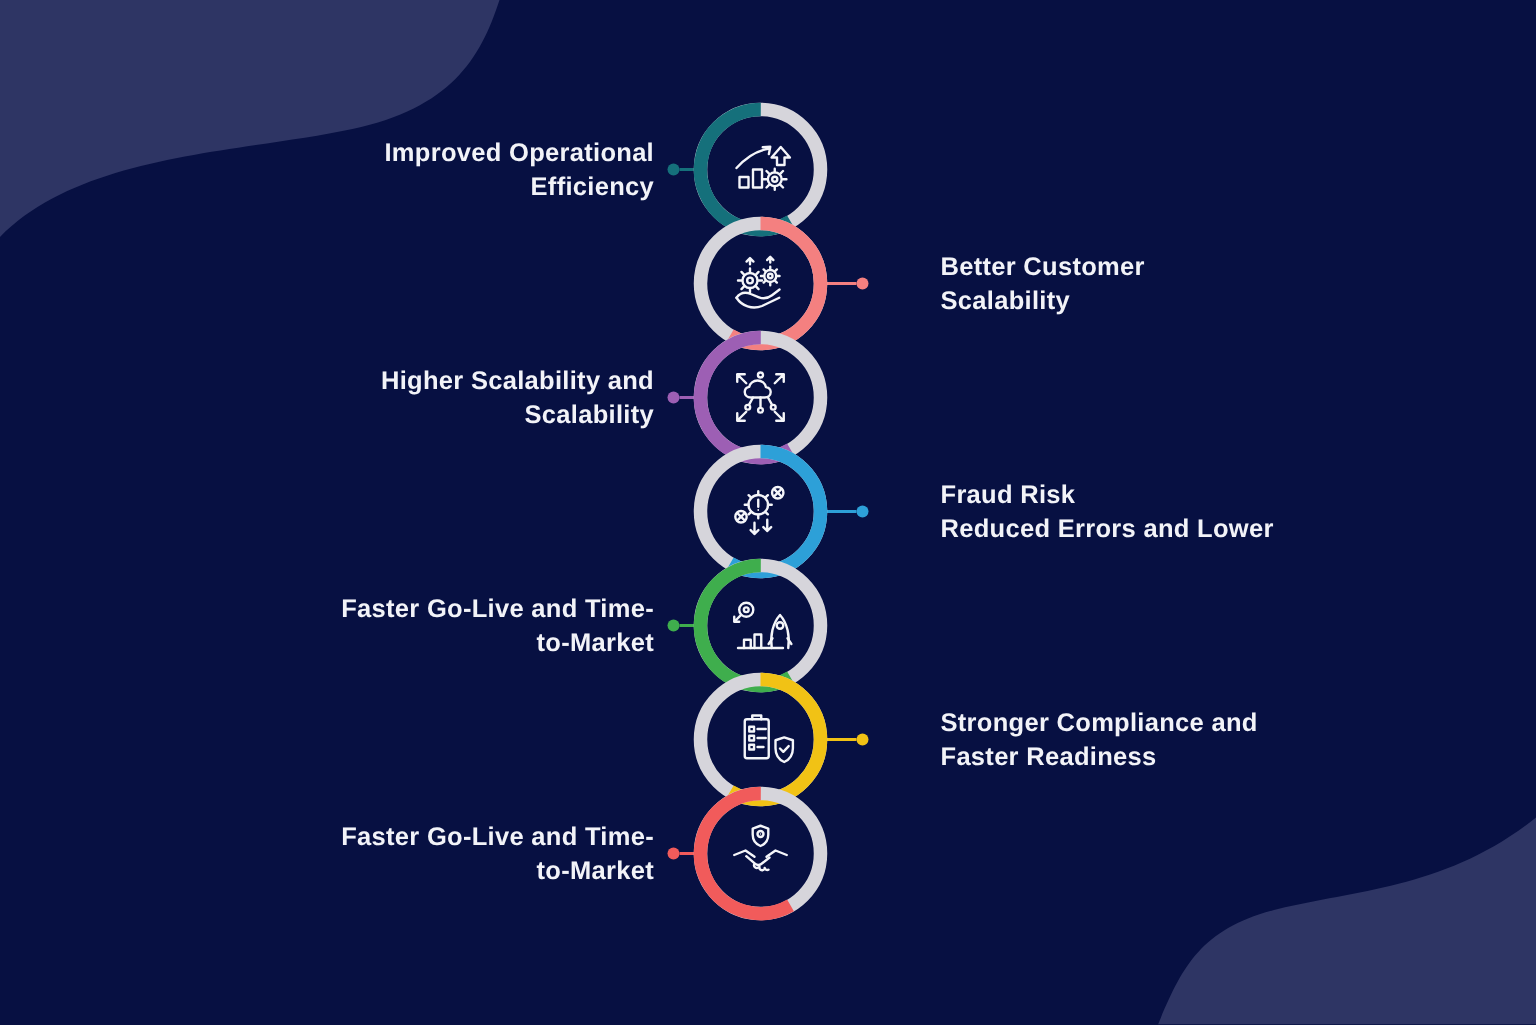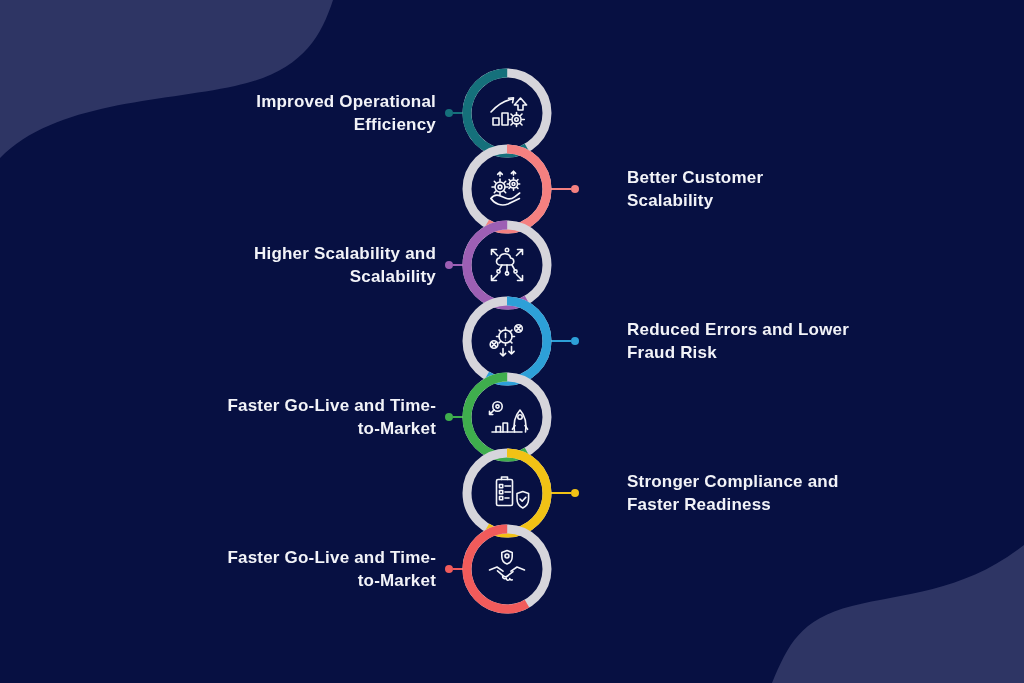--- a/index.html
+++ b/index.html
@@ -123,22 +123,22 @@
         <circle cx="15.5" cy="30.5" r="1.6"></circle>
           <circle cx="24" cy="32.5" r="1.6"></circle>
           <circle cx="32.5" cy="30.5" r="1.6"></circle>
         <path d="M19 24l-2.6 4.7M24 24v6.8M29 24l2.6 4.7"></path>
       </svg>
     </div>
   </div>
 
   <div class="item right" style="top: 293px; color: rgb(45, 160, 216);">
     <div class="label">
+      <div>Fraud Risk</div>
       <div>Reduced Errors and Lower</div>
-      <div>Fraud Risk</div>
     </div>
     <div class="connector">
         <span class="dot"></span>
         <span class="line"></span>
       </div>
     <div class="ring-wrap">
       <svg class="ring" width="96" height="96" viewBox="0 0 96 96">
         <circle class="ring-gray" cx="48" cy="48" r="40" fill="none" stroke-width="9"></circle>
         <circle class="ring-color" cx="48" cy="48" r="40" fill="none" stroke-width="9" stroke-dasharray="146.6 104.8" transform="rotate(-90 48 48)"></circle>
       </svg>

